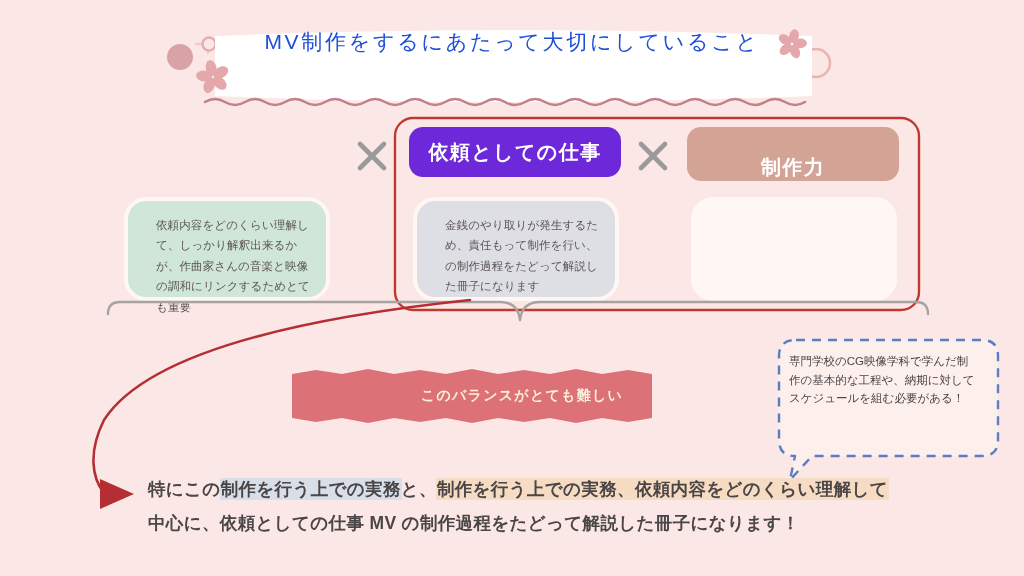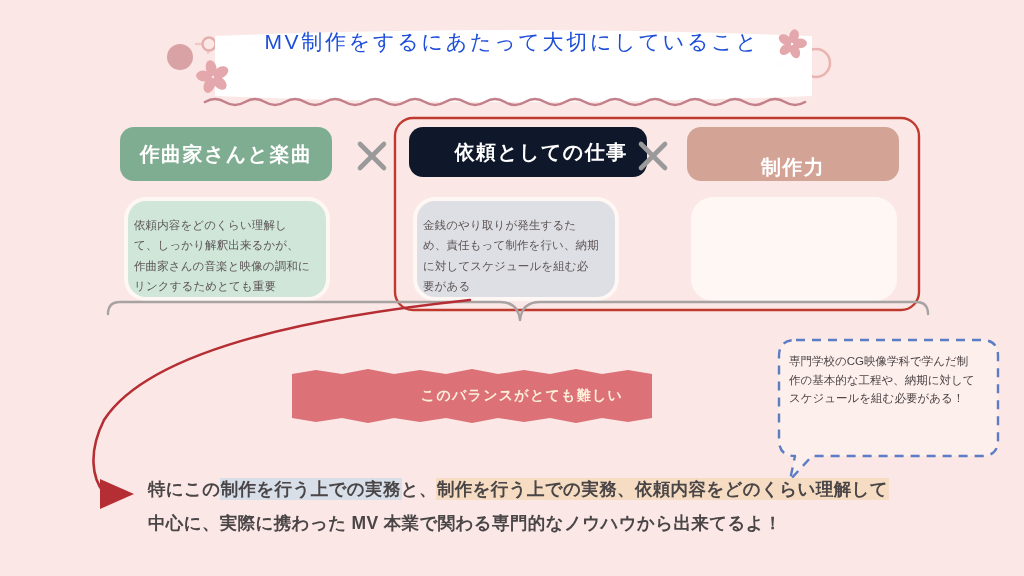--- a/index.html
+++ b/index.html
@@ -27,21 +27,21 @@
 
   
   .pill{
     position:absolute;border-radius:14px;
     display:flex;align-items:center;justify-content:center;
     color:#FFFFFF;font-size:20px;font-weight:700;letter-spacing:.07em;
     white-space:nowrap;
   }
   .panel{
     position:absolute;border-radius:18px;
-    padding:14px 16px 12px 6px;box-sizing:border-box;
+    padding:14px 16px 12px 28px;box-sizing:border-box;
     color:#5D5557;font-size:11.5px;line-height:1.78;letter-spacing:.01em;
   }
   .panel-outline{
     position:absolute;border-radius:22px;background:#FFF7F4;
   }
 
   .cross{
     position:absolute;width:34px;height:34px;
   }
 
@@ -116,39 +116,36 @@
         <ellipse cx="-7.6" cy="-2.5" rx="4.8" ry="7" transform="rotate(288 -7.6 -2.5)"></ellipse>
       </g>
     </g>
   </svg>
   <div id="header-title">MV制作をするにあたって大切にしていること</div>
 
   <svg class="layer" viewBox="0 0 1024 576">
     <rect x="395" y="118" width="524" height="192" rx="18" ry="18" fill="none" stroke="#C0392F" stroke-width="2.4"></rect>
   </svg>
 
-  <div class="pill" style="left:120px;top:127px;width:212px;height:54px;background:#7FAD92;">
-    <span>作曲家さんと楽曲</span>
-  </div>
   <div class="panel-outline" style="left:124px;top:197px;width:206px;height:104px;"></div>
   <div class="panel" style="left:128px;top:201px;width:198px;height:96px;background:#CFE6D8;">
     <span>依頼内容をどのくらい理解して、しっかり解釈出来るかが、作曲家さんの音楽と映像の調和にリンクするためとても重要</span>
   </div>
 
   <svg class="cross" style="left:355px;top:139px;" viewBox="0 0 34 34">
     <line x1="5" y1="5" x2="29" y2="29" stroke="#9A9A9A" stroke-width="4.6" stroke-linecap="round"></line>
     <line x1="29" y1="5" x2="5" y2="29" stroke="#9A9A9A" stroke-width="4.6" stroke-linecap="round"></line>
   </svg>
 
-  <div class="pill" style="left:409px;top:127px;width:212px;height:50px;background:#0f172a;padding-left:26px;">
+  <div class="pill" style="left:409px;top:127px;width:212px;height:50px;background:#6d28d9;">
     <span>依頼としての仕事</span>
   </div>
   <div class="panel-outline" style="left:413px;top:197px;width:206px;height:104px;"></div>
   <div class="panel" style="left:417px;top:201px;width:198px;height:96px;background:#DEDFE4;">
-    <span>金銭のやり取りが発生するため、責任もって制作を行い、納期に対してスケジュールを組む必要がある</span>
+    <span>金銭のやり取りが発生するため、責任もって制作を行い、の制作過程をたどって解説した冊子になります</span>
   </div>
 
   <svg class="cross" style="left:636px;top:139px;" viewBox="0 0 34 34">
     <line x1="5" y1="5" x2="29" y2="29" stroke="#9A9A9A" stroke-width="4.6" stroke-linecap="round"></line>
     <line x1="29" y1="5" x2="5" y2="29" stroke="#9A9A9A" stroke-width="4.6" stroke-linecap="round"></line>
   </svg>
 
   <div class="pill" style="left:687px;top:127px;width:212px;height:54px;background:#D3A396;align-items:flex-end;">
     <span>制作力</span>
   </div>
@@ -171,16 +168,16 @@
 
   <svg class="layer" viewBox="0 0 1024 576">
     <path d="M470,300 C300,318 148,352 104,420 C88,452 92,478 104,493" fill="none" stroke="#B52E34" stroke-width="2.6" stroke-linecap="round"></path>
     <polygon points="100,479 134,494 100,509" fill="#B52E34"></polygon>
   </svg>
 
   <div id="bottom-copy">
     <div>
       <span>特にこの</span><span class="hl-blue">制作を行う上での実務</span><span>と、</span><span class="hl-orange">制作を行う上での実務、依頼内容をどのくらい理解して</span>
     </div>
-    <div>中心に、実際に携わった MV 本業で関わる専門的なノウハウから出来てるよ！</div>
+    <div>中心に、依頼としての仕事 MV の制作過程をたどって解説した冊子になります！</div>
   </div>
 
 </div>
 
 </body></html>

